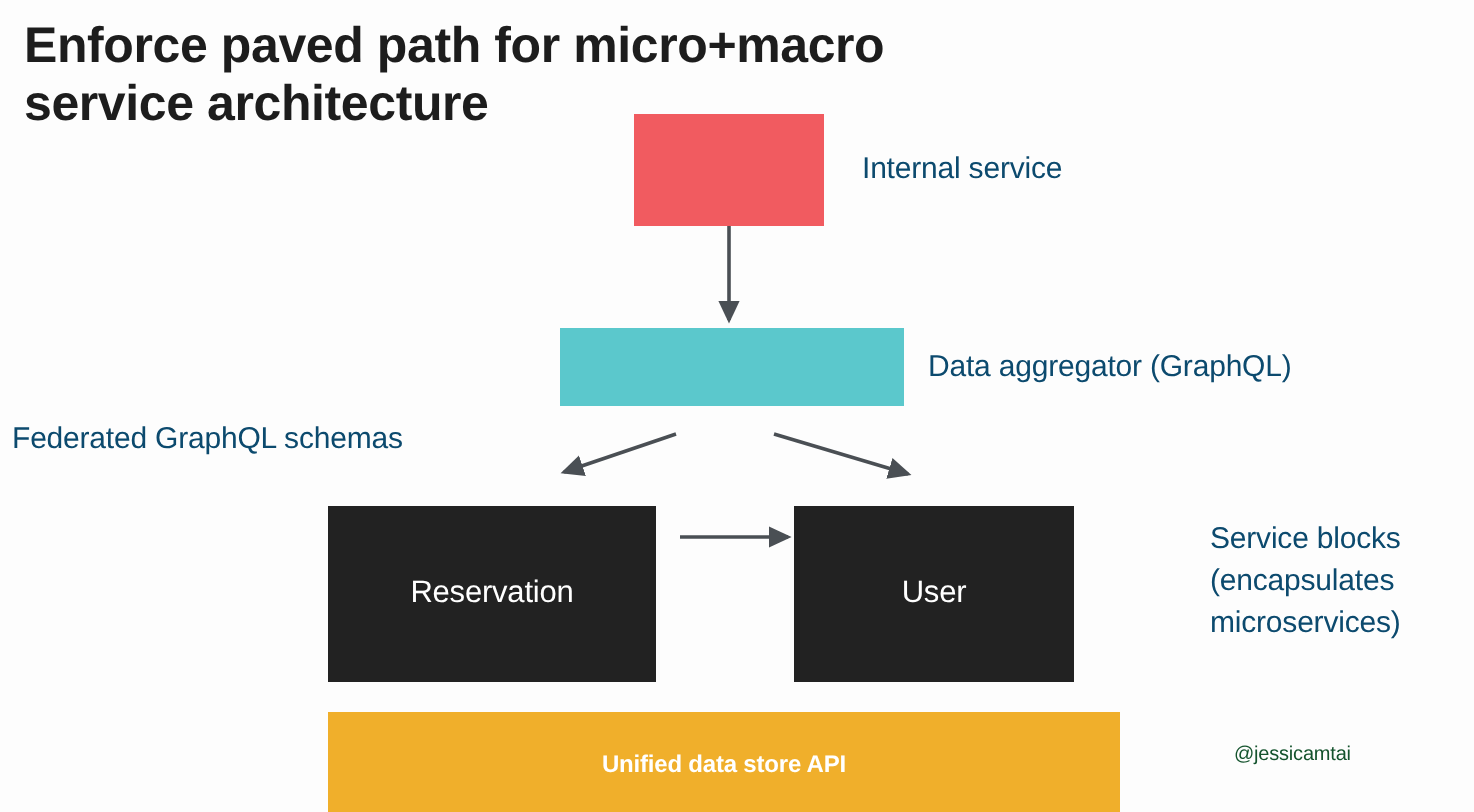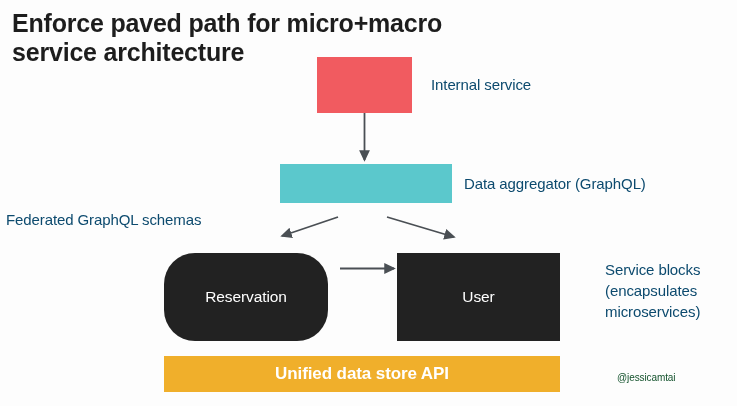--- a/index.html
+++ b/index.html
@@ -51,32 +51,32 @@
     background: #5bc8cc;
   }
   .service-block {
     background: #222222;
     color: #ffffff;
     font-size: 15.5px;
     letter-spacing: -0.1px;
   }
   #reservation-block {
     left: 164px; top: 253px;
-    width: 164px; height: 88px; border-radius: 31px;
+    width: 164px; height: 88px;
   }
   #user-block {
     left: 397px; top: 253px;
-    width: 163px; height: 88px;
+    width: 140px; height: 88px;
   }
   #data-store-block {
     left: 164px; top: 356px;
-    width: 396px; height: 36px;
+    width: 396px; height: 51px;
     background: #f0af2b;
     color: #ffffff;
-    font-size: 17px;
+    font-size: 12px;
     font-weight: bold;
     letter-spacing: -0.1px;
   }
 
   
   .label {
     color: #0c4a6e;
     font-size: 15px;
     line-height: 21px;
     letter-spacing: -0.1px;

